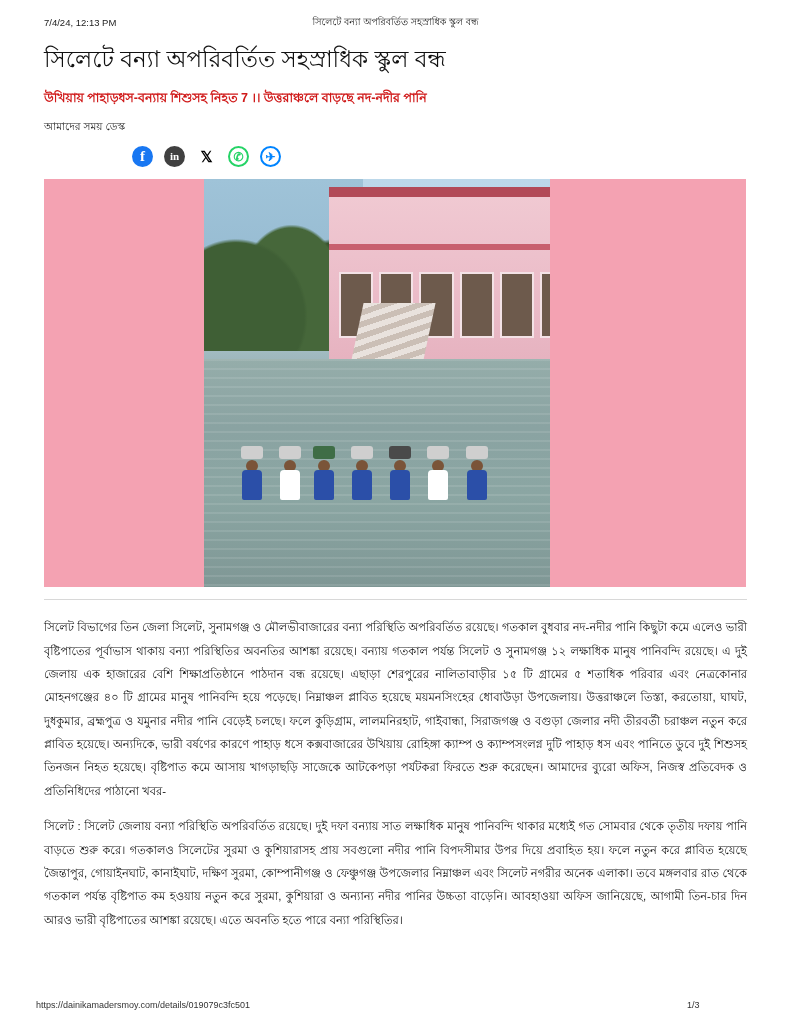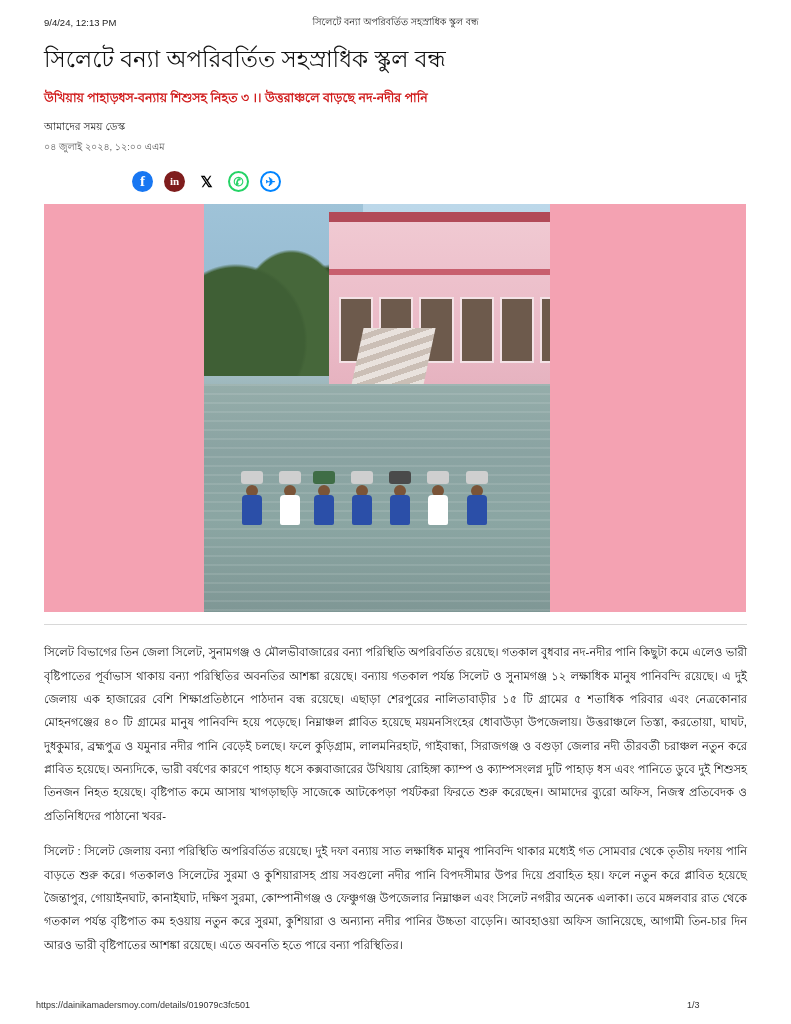--- a/index.html
+++ b/index.html
@@ -88,21 +88,21 @@
     border-radius: 50%;
     display: flex;
     align-items: center;
     justify-content: center;
     color: #fff;
     font-size: 12px;
     font-weight: bold;
     line-height: 1;
   }
   .ic-fb { background: #1877f2; font-family: "Liberation Serif", serif; font-size: 15px; }
-  .ic-li { background: #7f1d1d; font-size: 11px; font-family: "Liberation Serif", serif; }
+  .ic-li { background: #404040; font-size: 11px; font-family: "Liberation Serif", serif; }
   .ic-x  { background: #ffffff; color: #000; font-size: 15px; font-weight: 700; }
   .ic-wa { background: #ffffff; color: #25d366; border: 2px solid #25d366; box-sizing: border-box; font-size: 12px; }
   .ic-ms { background: #ffffff; color: #0084ff; border: 2px solid #0084ff; box-sizing: border-box; font-size: 12px; }
   
   .photo-wrap {
     margin: 0 0 4px 0;
     width: 702px;
     height: 408px;
     position: relative;
     overflow: hidden;
@@ -200,31 +200,30 @@
   }
   .print-footer .pf-url { flex: 1; text-align: left; }
   .print-footer .pf-page { width: 60px; text-align: left; }
 </style>
 </head>
 <body>
 
 <div class="page">
 
   <div class="print-header">
-    <span class="ph-date">9/4/24, 12:13 PM</span>
+    <span class="ph-date">7/4/24, 12:13 PM</span>
     <span class="ph-title">সিলেটে বন্যা অপরিবর্তিত সহস্রাধিক স্কুল বন্ধ</span>
     <span class="ph-right"></span>
   </div>
 
   <h1 class="article-title">সিলেটে বন্যা অপরিবর্তিত সহস্রাধিক স্কুল বন্ধ</h1>
 
-  <div class="sub-headline">উখিয়ায় পাহাড়ধস-বন্যায় শিশুসহ নিহত ৩ ।। উত্তরাঞ্চলে বাড়ছে নদ-নদীর পানি</div>
+  <div class="sub-headline">উখিয়ায় পাহাড়ধস-বন্যায় শিশুসহ নিহত 7 ।। উত্তরাঞ্চলে বাড়ছে নদ-নদীর পানি</div>
 
   <div class="byline">আমাদের সময় ডেস্ক</div>
-  <div class="dateline">০৪ জুলাই ২০২৪, ১২:০০ এএম</div>
 
   <div class="share-row">
     <span class="share-ic ic-fb">f</span>
     <span class="share-ic ic-li">in</span>
     <span class="share-ic ic-x">𝕏</span>
     <span class="share-ic ic-wa">✆</span>
     <span class="share-ic ic-ms">✈</span>
   </div>
 
   <div class="photo-wrap">

